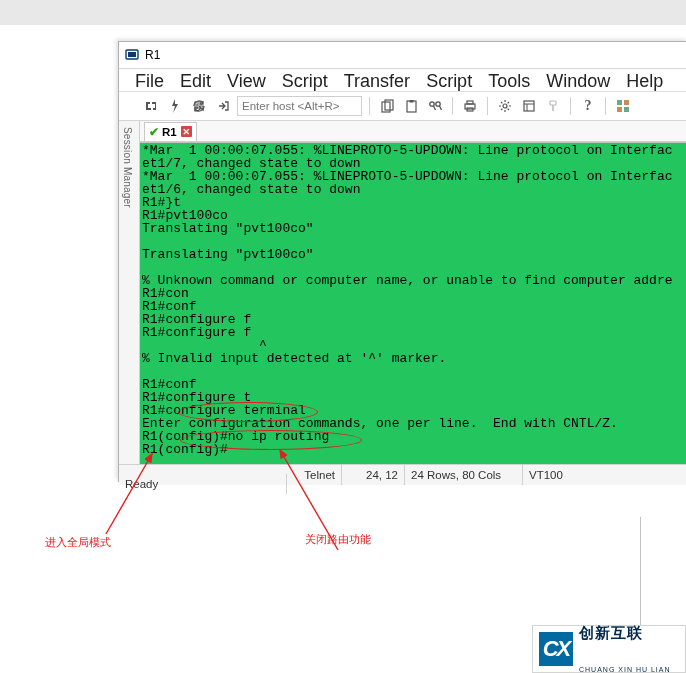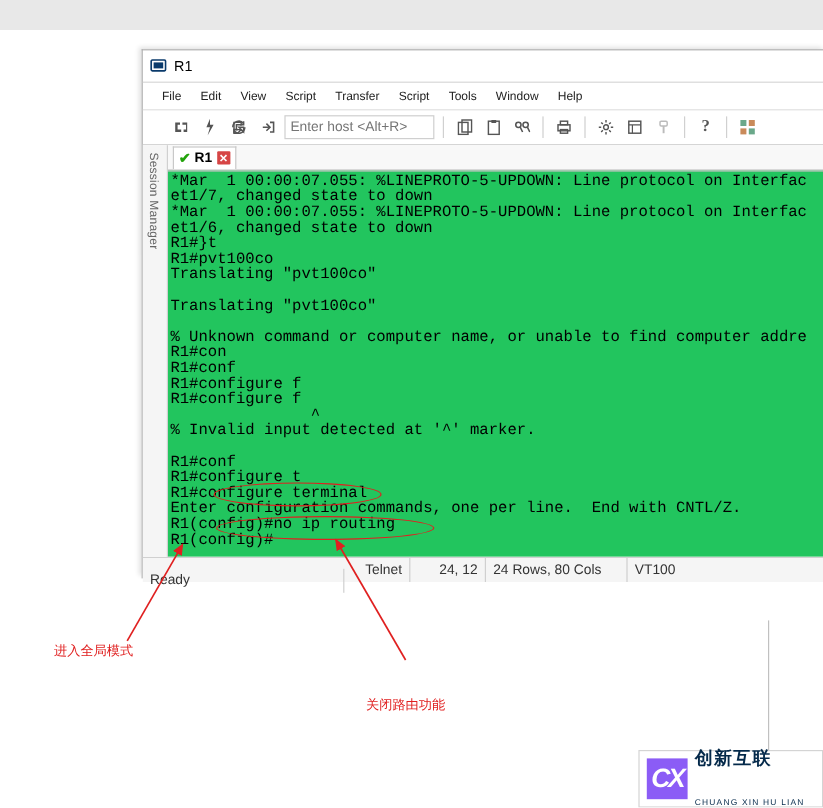--- a/index.html
+++ b/index.html
@@ -55,24 +55,23 @@
     border-bottom: 1px solid #d8d8d8;
   }
   .titlebar .icon {
     width: 14px; height: 14px;
     margin-right: 6px;
     display: inline-block;
   }
   .menubar {
     height: 22px;
     display: flex;
-    align-items: center;
     gap: 4px;
     padding: 0 10px;
-    font-size: 10px;
+    font-size: 18px;
     color: #222;
     border-bottom: 1px solid #e0e0e0;
   }
   .menubar span { padding: 2px 6px; cursor: default; }
   .toolbar {
     height: 28px;
     display: flex;
     align-items: center;
     padding: 0 22px;
     gap: 4px;
@@ -217,21 +216,21 @@
     height: 46px;
     background: #fff;
     border: 1px solid #d4d4d4;
     display: flex;
     align-items: center;
     padding: 0 6px;
     gap: 6px;
   }
   .watermark .logo {
     width: 34px; height: 34px;
-    background: #8b5cf6;
+    background: #0369a1;
     display: flex; align-items: center; justify-content: center;
     color: #fff;
     font-weight: bold;
     font-size: 22px;
     font-style: italic;
     letter-spacing: -2px;
   }
   .watermark .txt {
     display: flex; flex-direction: column;
     line-height: 1.05;
@@ -420,21 +419,21 @@
   <div class="anno-text" style="top:535px; left:45px;">进入全局模式</div>
 
   <svg class="arrow" style="top:446px; left:270px;" width="80" height="110">
     <defs>
         <marker id="ah2" markerWidth="8" markerHeight="8" refX="6" refY="3" orient="auto">
           <path d="M0 0 L7 3 L0 6 z" fill="#e02020"></path>
         </marker>
       </defs>
     <line x1="68" y1="104" x2="10" y2="4" stroke="#e02020" stroke-width="1.4" marker-end="url(#ah2)"></line>
   </svg>
-  <div class="anno-text" style="top:580px; left:305px;">关闭路由功能</div>
+  <div class="anno-text" style="top:532px; left:305px;">关闭路由功能</div>
 
   <div class="watermark">
     <div class="logo">CX</div>
     <div class="txt">
       <span class="cn">创新互联</span>
       <span class="py">CHUANG XIN HU LIAN</span>
     </div>
   </div>
 
 </div>

